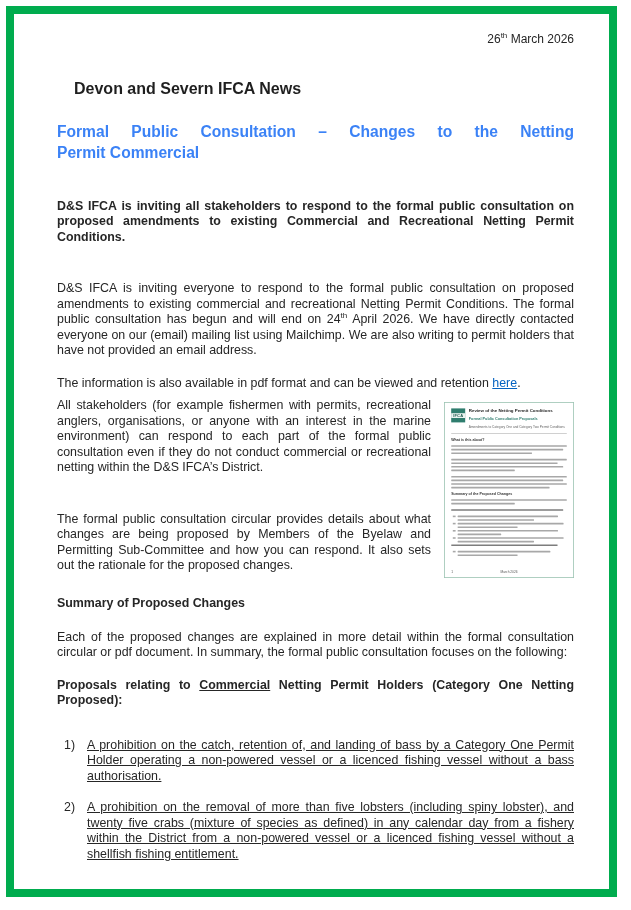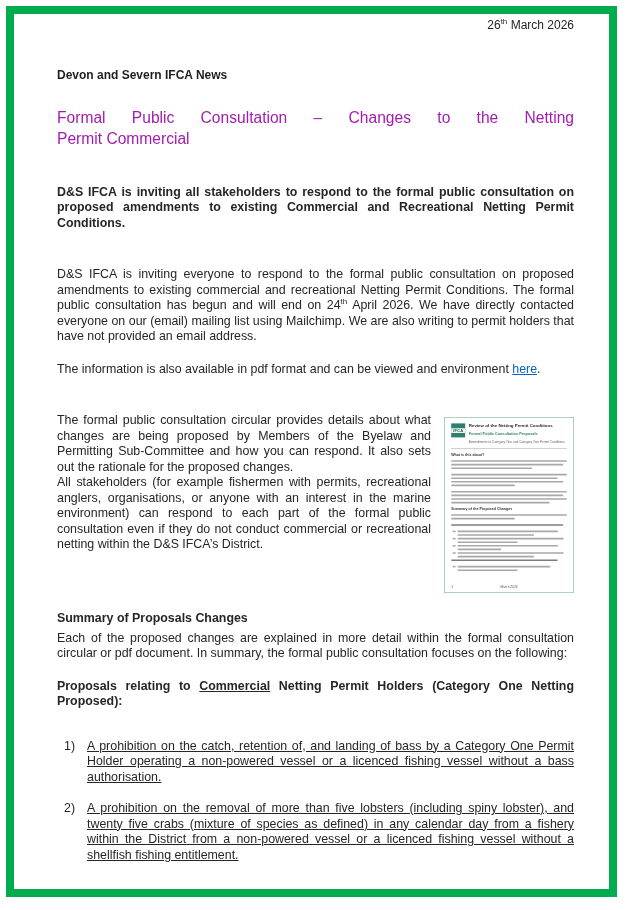--- a/index.html
+++ b/index.html
@@ -1,31 +1,31 @@
 <!DOCTYPE html>
 <html><head>
 <meta charset="utf-8">
 <style>
   html,body{margin:0;padding:0;background:#ffffff;}
   body{width:631px;height:910px;position:relative;font-family:"Liberation Sans",sans-serif;color:#262626;}
   .frame{position:absolute;left:6px;top:6px;width:611px;height:891px;border:8px solid #00AC4E;box-sizing:border-box;background:#ffffff;}
-  .content{position:absolute;left:57px;top:18px;width:517px;font-size:12.4px;line-height:15.5px;}
+  .content{position:absolute;left:57px;top:32px;width:517px;font-size:12.4px;line-height:15.5px;}
   .date-line{text-align:right;font-size:12px;margin:0 0 2px 0;}
   sup.sp{font-size:8px;vertical-align:super;line-height:0;}
-  h1.doc-title{font-size:12px;line-height:22px;font-weight:bold;margin:30px 0 0 0;color:#1f1f1f;}
-  h2.doc-heading{font-size:15.6px;line-height:21px;font-weight:normal;margin:21px 0 0 0;color:#a21caf;}
+  h1.doc-title{font-size:16px;line-height:22px;font-weight:bold;margin:30px 0 0 17px;color:#1f1f1f;}
+  h2.doc-heading{font-size:15.6px;line-height:21px;font-weight:bold;margin:21px 0 0 0;color:#3b82f6;}
   .jline{display:block;text-align:justify;text-align-last:justify;}
   p{margin:17px 0 0 0;}
   .justify{text-align:justify;margin-top:36px;}
   .bold{font-weight:bold;}
   a.doc-link{color:#0563C1;text-decoration:underline;cursor:pointer;}
   .wrap-section{margin-top:7px;}
   .wrap-section::after{content:"";display:block;clear:both;}
   .summary-heading{font-weight:bold;margin-top:12px;}
-  .summary-body{margin-top:4px;}
+  .summary-body{margin-top:18px;}
   .proposals{font-weight:bold;}
   .proposals .u{text-decoration:underline;}
   .num-list{margin-top:29px;}
   .item{display:flex;margin-bottom:16px;}
   .item .num{flex:0 0 23px;margin-left:7px;}
   .item .txt{flex:1;text-align:justify;text-decoration:underline;}
 
   
   .thumb-outer{float:right;width:130px;height:176px;margin:4px 0 6px 13px;}
   .thumb-scale{width:325px;height:440px;transform:scale(0.4);transform-origin:top left;}
@@ -61,21 +61,21 @@
 
   <h2 class="doc-heading">
     <span class="jline">Formal Public Consultation – Changes to the Netting</span>
     <span>Permit Commercial</span>
   </h2>
 
   <p class="justify bold">D&amp;S IFCA is inviting all stakeholders to respond to the formal public consultation on proposed amendments to existing Commercial and Recreational Netting Permit Conditions.</p>
 
   <p class="justify"><span>D&amp;S IFCA is inviting everyone to respond to the formal public consultation on proposed amendments to existing commercial and recreational Netting Permit Conditions.  The formal public consultation has begun and will end on 24</span><sup class="sp">th</sup><span> April 2026.  We have directly contacted everyone on our (email) mailing list using Mailchimp.  We are also writing to permit holders that have not provided an email address.</span></p>
 
-  <p><span>The information is also available in pdf format and can be viewed and environment </span><a class="doc-link">here</a><span>.</span></p>
+  <p><span>The information is also available in pdf format and can be viewed and retention </span><a class="doc-link">here</a><span>.</span></p>
 
   <div class="wrap-section">
 
     <div class="thumb-outer">
       <div class="thumb-scale">
         <div class="thumb-page">
           <div class="t-header">
             <div class="t-logo">
               <div class="t-logo-band">IFCA</div>
             </div>
@@ -131,25 +131,25 @@
                 <div class="t-line w85"></div>
                 <div class="t-line w55"></div>
               </div>
           </div>
           <div class="t-pagenum">1</div>
           <div class="t-footer">March 2026</div>
         </div>
       </div>
     </div>
 
+    <p class="justify" style="margin-top:0;">All stakeholders (for example fishermen with permits, recreational anglers, organisations, or anyone with an interest in the marine environment) can respond to each part of the formal public consultation even if they do not conduct commercial or recreational netting within the D&amp;S IFCA’s District.</p>
     <p class="justify">The formal public consultation circular provides details about what changes are being proposed by Members of the Byelaw and Permitting Sub-Committee and how you can respond.  It also sets out the rationale for the proposed changes.</p>
-    <p class="justify" style="margin-top:0;">All stakeholders (for example fishermen with permits, recreational anglers, organisations, or anyone with an interest in the marine environment) can respond to each part of the formal public consultation even if they do not conduct commercial or recreational netting within the D&amp;S IFCA’s District.</p>
   </div>
 
-  <p class="summary-heading">Summary of Proposals Changes</p>
+  <p class="summary-heading">Summary of Proposed Changes</p>
   <p class="justify summary-body">Each of the proposed changes are explained in more detail within the formal consultation circular or pdf document.  In summary, the formal public consultation focuses on the following:</p>
 
   <p class="proposals">
     <span class="jline"><span>Proposals relating to </span><span class="u">Commercial</span><span> Netting Permit Holders (Category One Netting</span></span>
     <span>Proposed):</span>
   </p>
 
   <div class="num-list">
     <div class="item">
       <span class="num">1)</span>

